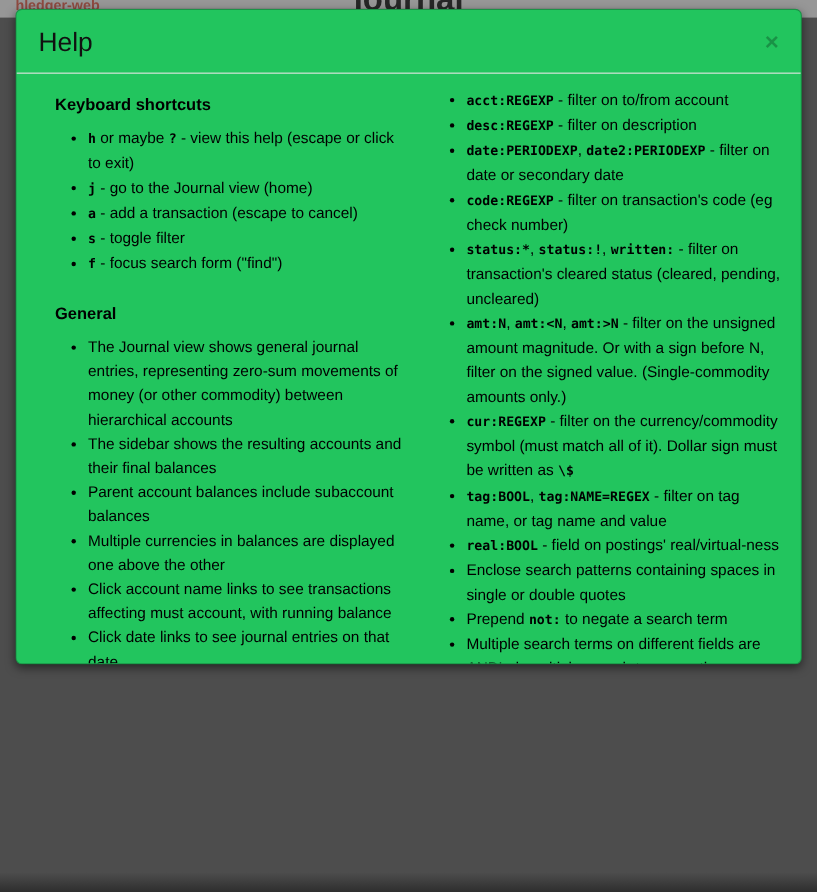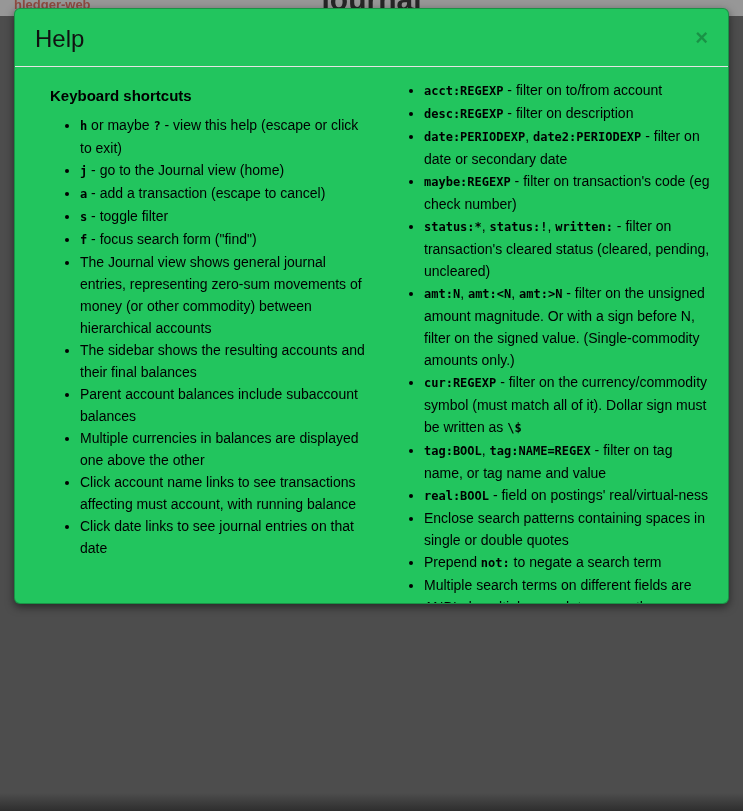--- a/index.html
+++ b/index.html
@@ -104,35 +104,36 @@
   <div class="modal-body">
     <div class="col">
         <h3 class="section-heading">Keyboard shortcuts</h3>
         <ul class="bullet-list">
           <li><code>h</code><span> or maybe </span><code>?</code><span> - view this help (escape or click to exit)</span></li>
           <li><code>j</code><span> - go to the Journal view (home)</span></li>
           <li><code>a</code><span> - add a transaction (escape to cancel)</span></li>
           <li><code>s</code><span> - toggle filter</span></li>
           <li><code>f</code><span> - focus search form ("find")</span></li>
         </ul>
+        <h3 class="section-heading">General</h3>
         <ul class="bullet-list">
           <li><span>The Journal view shows general journal entries, representing zero-sum movements of money (or other commodity) between hierarchical accounts</span></li>
           <li><span>The sidebar shows the resulting accounts and their final balances</span></li>
           <li><span>Parent account balances include subaccount balances</span></li>
           <li><span>Multiple currencies in balances are displayed one above the other</span></li>
           <li><span>Click account name links to see transactions affecting must account, with running balance</span></li>
           <li><span>Click date links to see journal entries on that date</span></li>
         </ul>
       </div>
     <div class="col">
         <ul class="bullet-list">
           <li><code>acct:REGEXP</code><span> - filter on to/from account</span></li>
           <li><code>desc:REGEXP</code><span> - filter on description</span></li>
           <li><code>date:PERIODEXP</code><span>, </span><code>date2:PERIODEXP</code><span> - filter on date or secondary date</span></li>
-          <li><code>maybe:REGEXP</code><span> - filter on transaction's code (eg check number)</span></li>
+          <li><code>code:REGEXP</code><span> - filter on transaction's code (eg check number)</span></li>
           <li><code>status:*</code><span>, </span><code>status:!</code><span>, </span><code>written:</code><span> - filter on transaction's cleared status (cleared, pending, uncleared)</span></li>
           <li><code>amt:N</code><span>, </span><code>amt:&lt;N</code><span>, </span><code>amt:&gt;N</code><span> - filter on the unsigned amount magnitude. Or with a sign before N, filter on the signed value. (Single-commodity amounts only.)</span></li>
           <li><code>cur:REGEXP</code><span> - filter on the currency/commodity symbol (must match all of it). Dollar sign must be written as </span><code>\$</code></li>
           <li><code>tag:BOOL</code><span>, </span><code>tag:NAME=REGEX</code><span> - filter on tag name, or tag name and value</span></li>
           <li><code>real:BOOL</code><span> - field on postings' real/virtual-ness</span></li>
           <li><span>Enclose search patterns containing spaces in single or double quotes</span></li>
           <li><span>Prepend </span><code>not:</code><span> to negate a search term</span></li>
           <li><span>Multiple search terms on different fields are AND'ed, multiple search terms on the same field are OR'ed</span></li>
           <li><span>These search terms also work with command-line hledger</span></li>
         </ul>

